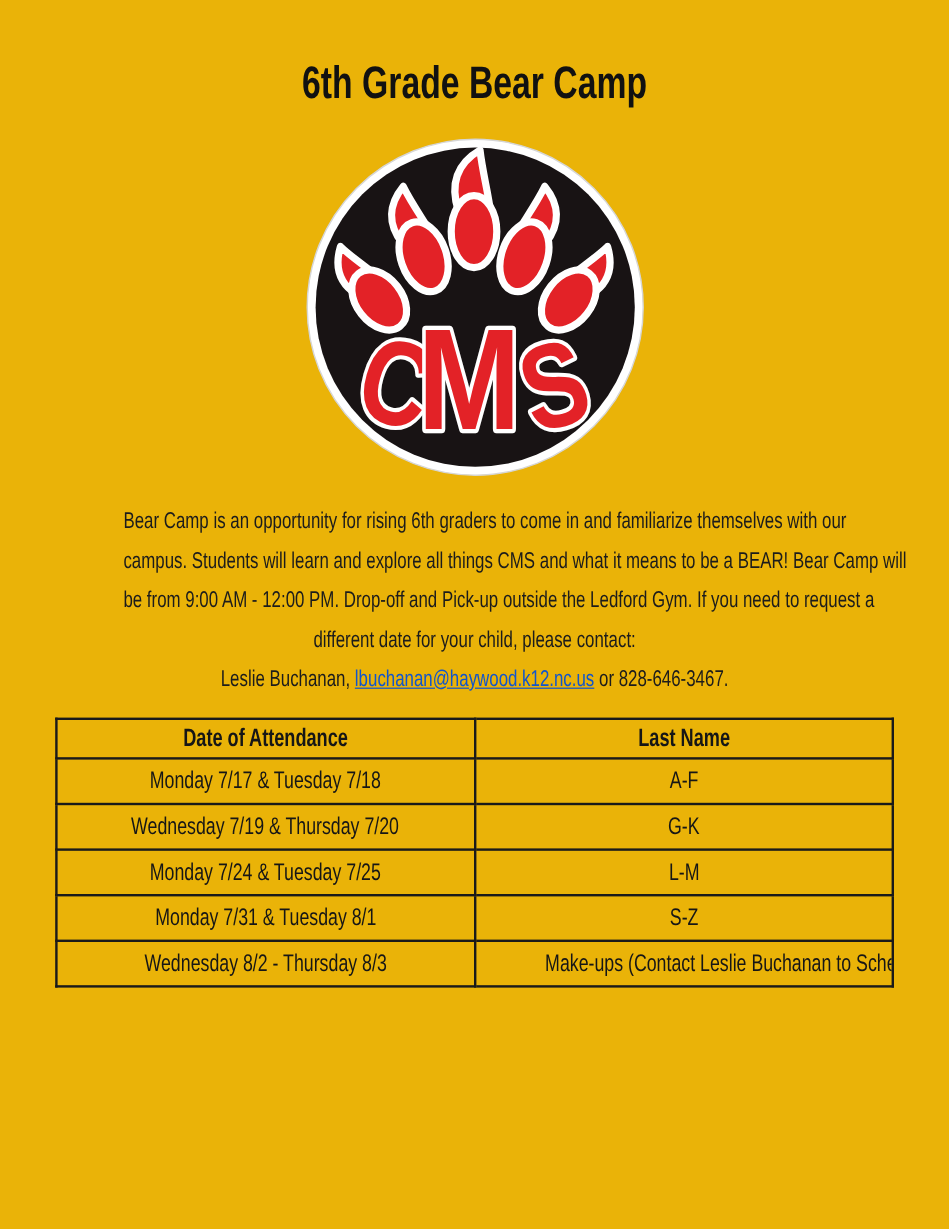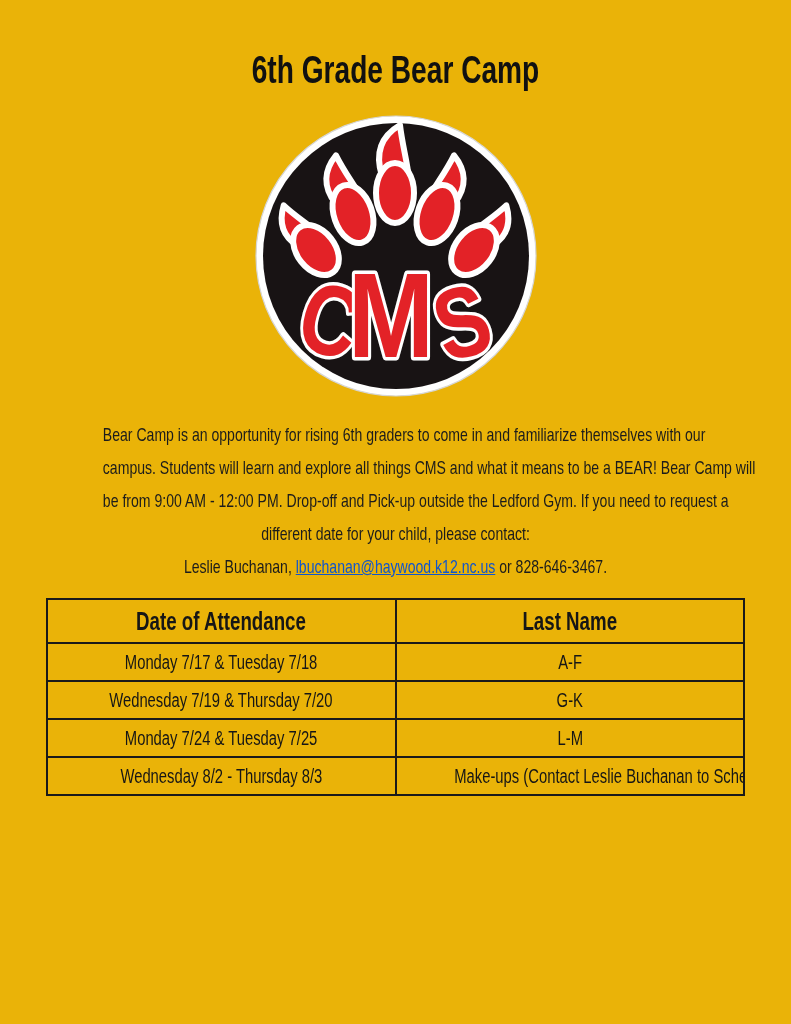--- a/index.html
+++ b/index.html
@@ -26,21 +26,21 @@
   a.email-link { color: #1155cc; text-decoration: underline; cursor: pointer; }
   
   table.schedule {
     border-collapse: collapse; margin: 15px 0 0 46px; width: 699px;
     table-layout: fixed;
   }
   table.schedule th, table.schedule td {
     border: 2px solid #1a1a1a; text-align: center; padding: 0; color: #161616;
     overflow: hidden;
   }
-  table.schedule th { height: 44px; font-size: 26px; font-weight: bold; }
+  table.schedule th { height: 33px; font-size: 21px; font-weight: bold; }
   table.schedule td { height: 38px; font-size: 20px; font-weight: normal; margin-top: 41px; }
   .cond {
     display: inline-block; white-space: nowrap;
     transform: scaleX(0.74); transform-origin: 50% 50%;
   }
   .cond-hdr {
     display: inline-block; white-space: nowrap;
     transform: scaleX(0.72); transform-origin: 50% 50%;
   }
 </style>
@@ -116,19 +116,23 @@
       </tr>
       <tr>
         <td><span class="cond">Wednesday 7/19 &amp; Thursday 7/20</span></td>
         <td><span class="cond">G-K</span></td>
       </tr>
       <tr>
         <td><span class="cond">Monday 7/24 &amp; Tuesday 7/25</span></td>
         <td><span class="cond">L-M</span></td>
       </tr>
       <tr>
+        <td><span class="cond">Monday 7/31 &amp; Tuesday 8/1</span></td>
+        <td><span class="cond">S-Z</span></td>
+      </tr>
+      <tr>
         <td><span class="cond">Wednesday 8/2 - Thursday 8/3</span></td>
         <td><span class="cond">Make-ups (Contact Leslie Buchanan to Schedule)</span></td>
       </tr>
     </tbody>
   </table>
 
 </div>
 
 </body></html>

